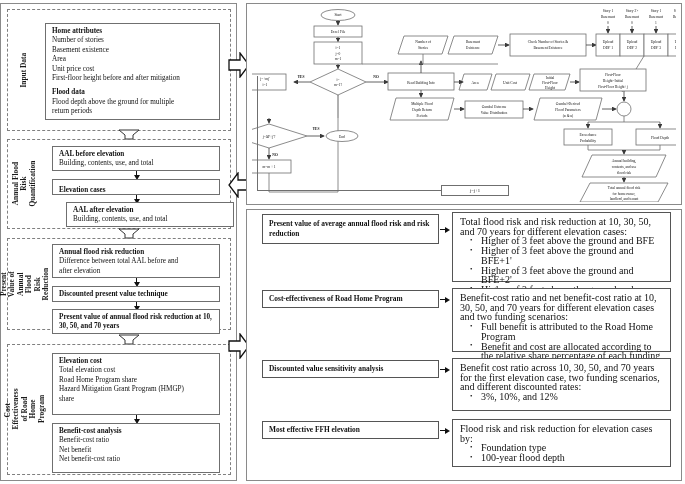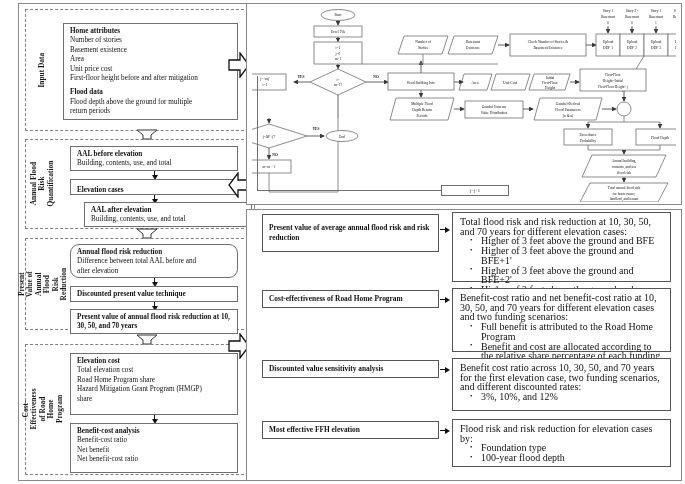--- a/index.html
+++ b/index.html
@@ -15,21 +15,21 @@
     background: #ffffff;
     overflow: hidden;
   }
 
   
   .outer-frame {
     position: absolute;
     border: 1px solid #8a8a8a;
     background: #fff;
   }
-  #left-frame  { left: 18px;   top: 3px;  width: 237px; height: 478px; }
+  #left-frame  { left: 0;   top: 3px;  width: 237px; height: 478px; }
   #right-top-frame { left: 246px; top: 3px;  width: 436px; height: 202px; }
   #right-bot-frame { left: 246px; top: 209px; width: 436px; height: 272px; }
 
   
   .group {
     position: absolute;
     border: 1px dashed #808080;
   }
   .group-label {
     position: absolute;
@@ -217,21 +217,21 @@
     <div class="hollow-dn" style="left:117px; top:224px;">
       <svg width="22" height="11" viewBox="0 0 22 11">
         <path d="M1 1 H21 L15 6 V10 H7 V6 Z" fill="#ffffff" stroke="#333" stroke-width="1"></path>
       </svg>
     </div>
 
     <div class="group" style="left:6px; top:234px; width:224px; height:92px;">
       <div class="group-label two-line" style="width:30px;">
         <span>Present Value of Annual Flood Risk Reduction</span>
       </div>
-      <div class="lbox" style="left:44px; top:5px; width:168px; height:34px;border-radius:9px;">
+      <div class="lbox" style="left:44px; top:5px; width:168px; height:34px;">
         <b>Annual flood risk reduction</b>
         <span class="ln">Difference between total AAL before and</span>
         <span class="ln">after elevation</span>
       </div>
       <div class="dn-arrow" style="left:125px; top:39px;"></div>
       <div class="lbox" style="left:44px; top:47px; width:168px; height:16px; padding-top:3px;">
         <b>Discounted present value technique</b>
       </div>
       <div class="dn-arrow" style="left:125px; top:63px;"></div>
       <div class="lbox" style="left:44px; top:70px; width:168px; height:25px;">
@@ -474,21 +474,21 @@
               border:1px solid #6f6f6f; background:#fff; font-size:4.6px;
               display:flex; align-items:center; justify-content:center; color:#111;">
     <span>j=j+1</span>
   </div>
 
   <div style="position:absolute; left:257px; top:190px; width:184px; height:1px; background:#6f6f6f;"></div>
   <div style="position:absolute; left:257px; top:76px; width:1px; height:115px; background:#6f6f6f;"></div>
 
   <div class="outer-frame" id="right-bot-frame"></div>
 
-  <div class="rb-label" style="left:262px; top:214px; width:177px; height:38px;">
+  <div class="rb-label" style="left:262px; top:214px; width:177px; height:30px;">
     <span>Present value of average annual flood risk and risk reduction</span>
   </div>
   <div class="rt-arrow" style="left:440px; top:226px;"></div>
   <div class="rb-detail" style="left:452px; top:212px; width:219px; height:70px;">
     <span class="intro">Total flood risk and risk reduction at 10, 30, 50, and 70 years for different elevation cases:</span>
     <ul>
       <li>Higher of 3 feet above the ground and BFE</li>
       <li>Higher of 3 feet above the ground and BFE+1'</li>
       <li>Higher of 3 feet above the ground and BFE+2'</li>
       <li>Higher of 3 feet above the ground and BFE+3'</li>

